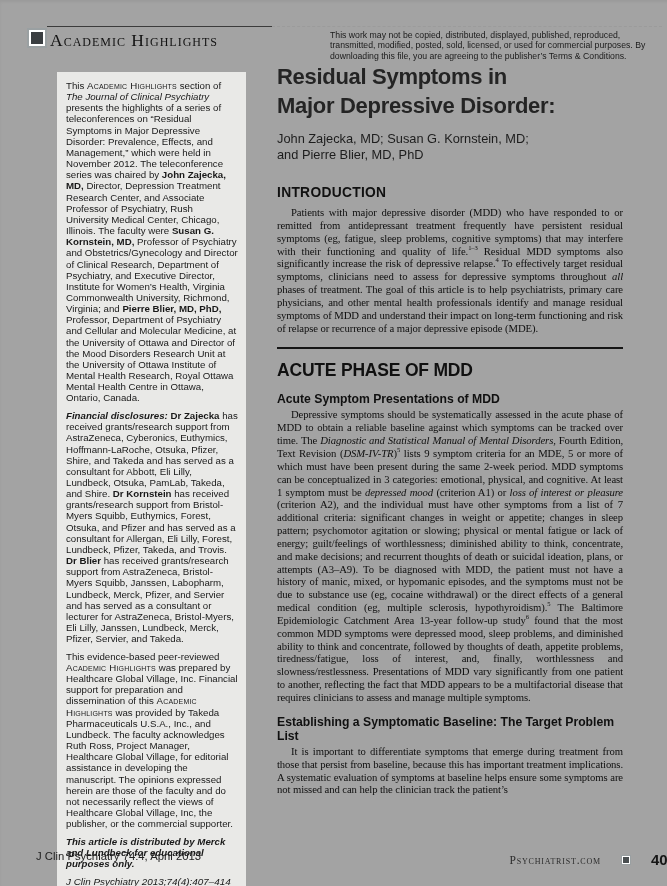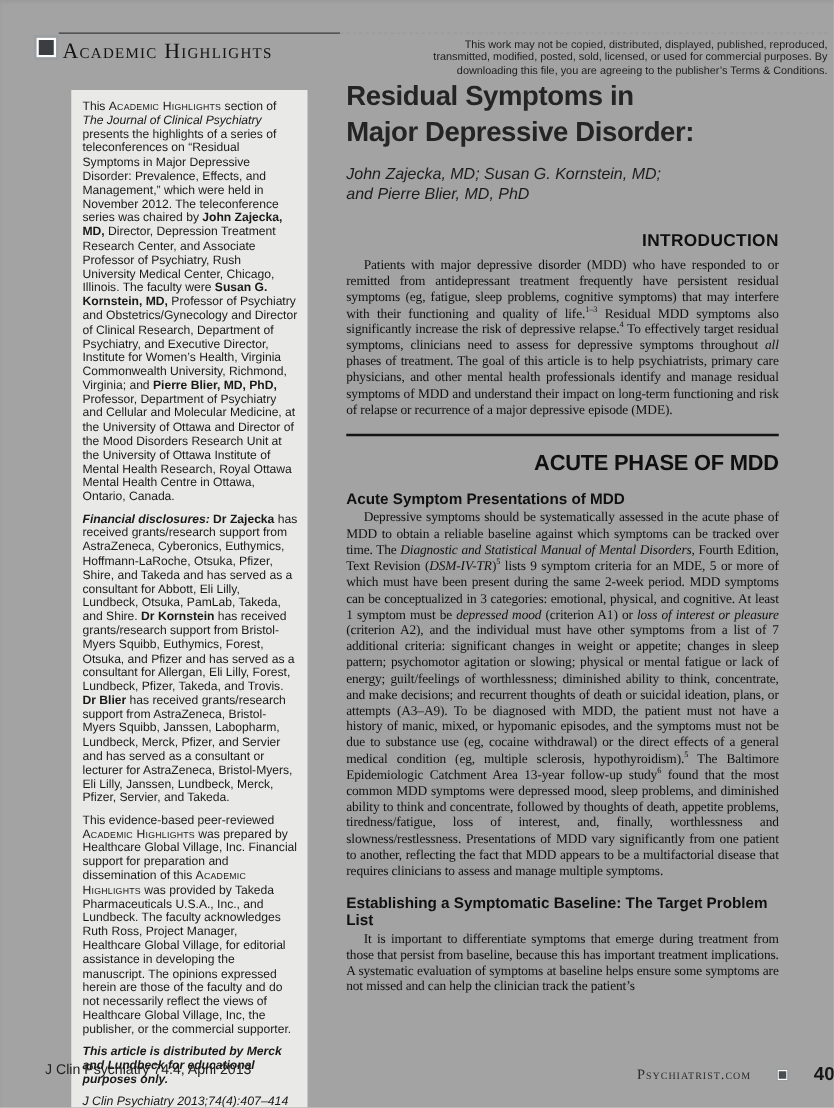--- a/index.html
+++ b/index.html
@@ -17,42 +17,42 @@
   }
   .brand-wordmark {
     position:absolute; left:50px; top:30px;
     font-family:"Liberation Serif", serif; font-variant:small-caps;
     font-size:17.5px; letter-spacing:1px; color:#121212; white-space:nowrap;
   }
   .header-rule-left { position:absolute; left:47px; top:26px; width:225px; border-top:1.7px solid #3b3b3b; }
   .header-rule-right { position:absolute; left:272px; top:26px; width:390px; border-top:1px dashed #9b9b9b; }
   .disclaimer {
     position:absolute; left:330px; top:30px; width:332px;
-    font-size:8.7px; line-height:10.4px; text-align:right; color:#1b1b1b;
+    font-size:8.7px; line-height:10.4px; text-align:left; color:#1b1b1b;
   }
   
   .sidebar {
     position:absolute; left:57px; top:72px; width:189px; min-height:753px;
     background:#e9e9e7; box-sizing:border-box; padding:8px 8px 6px 9px;
   }
   .sb-p { margin:0 0 6.5px 0; font-size:9.7px; line-height:11.15px; color:#191919; }
   .sb-p:last-child { margin-bottom:0; }
   .sb-p.bi { font-weight:bold; font-style:italic; }
   .sb-p.ser { font-family:Liberation Sans, sans-serif; font-style:italic; font-size:9.9px; }
   .b { font-weight:bold; }
   .i { font-style:italic; }
   .sc { font-variant:small-caps; letter-spacing:0.2px; }
   sup { font-size:0.62em; line-height:0; }
   
   .main { position:absolute; left:277px; top:62px; width:346px; }
   .title { margin:0; font-size:22px; line-height:29px; font-weight:bold; color:#242424; letter-spacing:-0.3px; }
   .title span { display:block; }
-  .authors { margin-top:11px; font-style:italic; font-size:12.8px; line-height:15.5px; color:#1d1d1d; }
+  .authors { margin-top:11px; font-size:12.8px; line-height:15.5px; color:#1d1d1d; }
   .authors span { display:block; }
-  h2 { margin:0; color:#101010;text-align:right; }
+  h2 { margin:0; color:#101010; }
   .h-intro { margin-top:23px; font-size:13.8px; letter-spacing:0.3px; }
   .section-rule { margin-top:13px; border-top:2.5px solid #151515; }
   .h-acute { margin-top:11px; font-size:17.5px; letter-spacing:-0.2px; }
   h3 { margin:11px 0 0 0; font-size:12.2px; color:#101010; }
   .body-p {
     font-family:"Liberation Serif", serif; font-size:10.7px; line-height:12.85px;
     letter-spacing:-0.1px; text-align:justify; color:#0f0f0f;
     margin:6px 0 0 0; text-indent:14px;
   }
   h3 + .body-p { margin-top:2px; }

